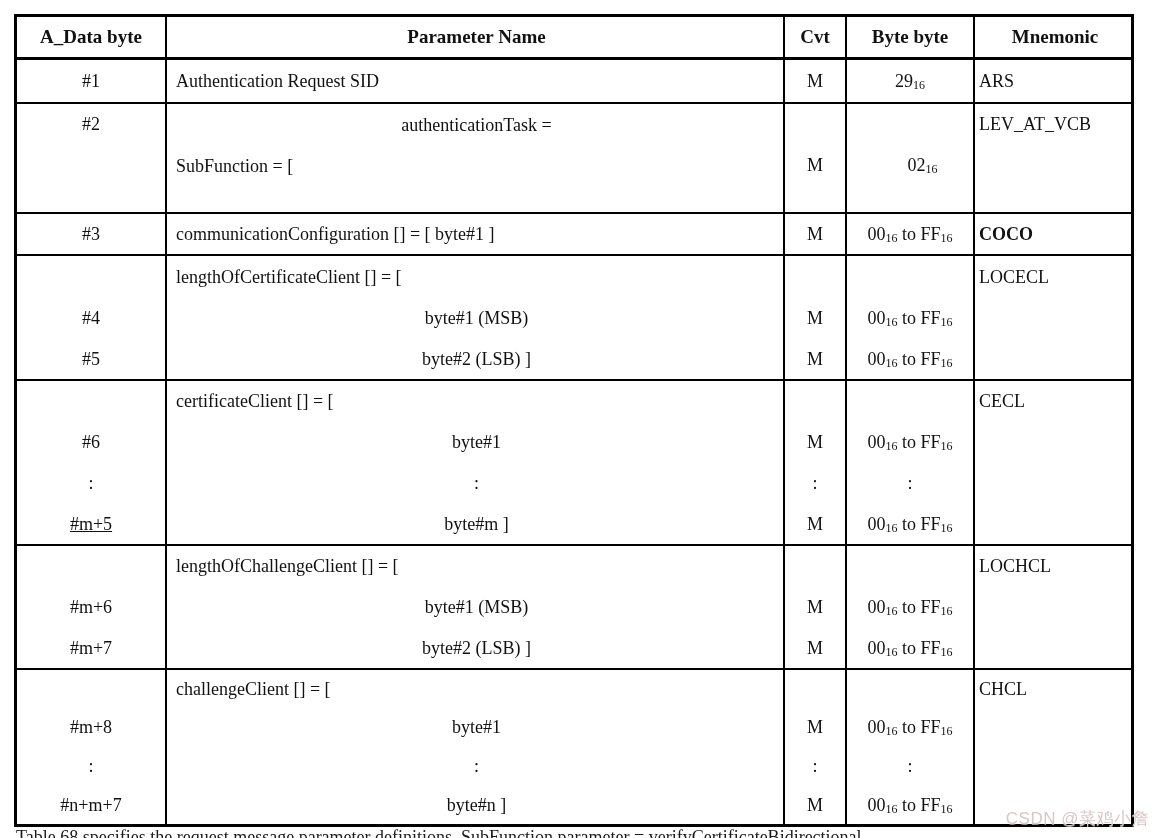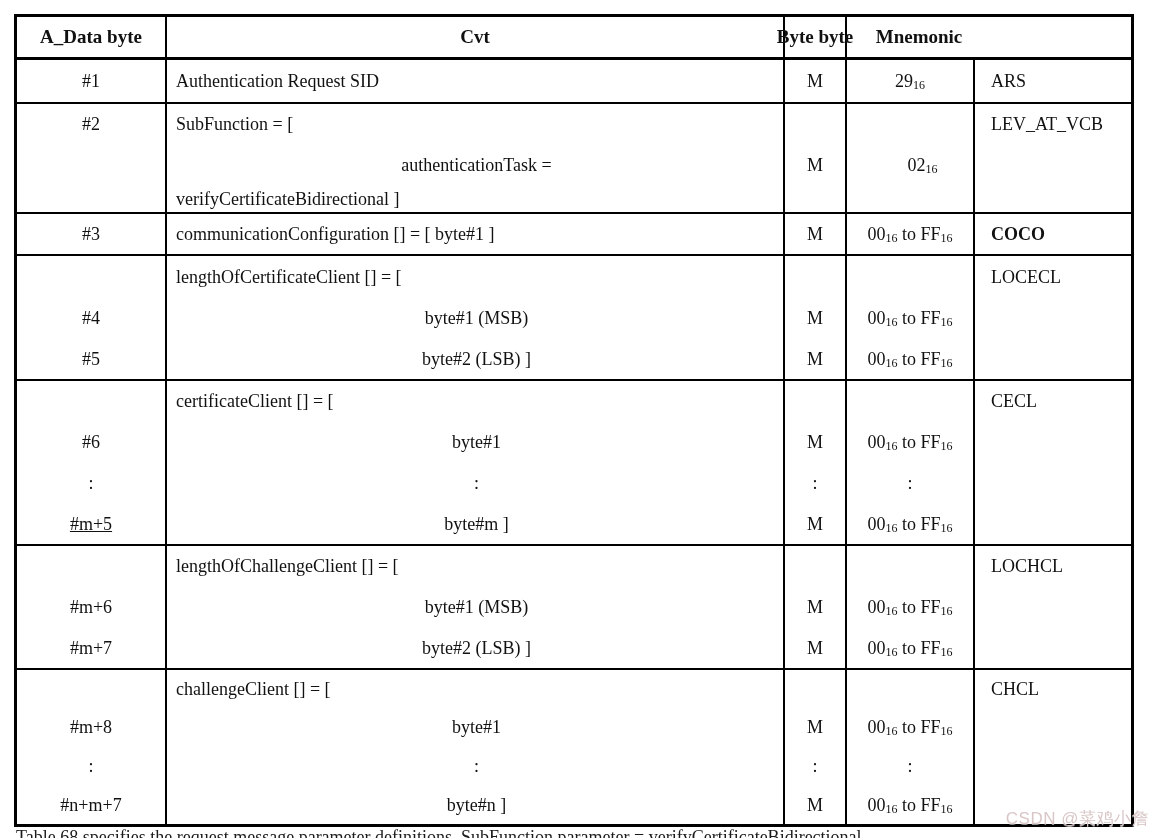--- a/index.html
+++ b/index.html
@@ -38,21 +38,21 @@
   .line {
     display: flex;
     align-items: center;
     white-space: pre;
     font-size: 18px;
   }
   .col-b .line, .col-c .line, .col-v .line { justify-content: center; }
   .col-p { padding-left: 9px; padding-right: 6px; }
   .col-p .line.left { justify-content: flex-start; }
   .col-p .line.center { justify-content: center; }
-  .col-m { padding-left: 16px; }
+  .col-m { padding-left: 4px; }
   .col-m .line { justify-content: flex-start; }
   .subscript {
     font-size: 12px;
     position: relative;
     top: 4px;
   }
   .caption {
     position: absolute;
     left: 16px;
     top: 827px;
@@ -72,20 +72,21 @@
     z-index: 5;
     white-space: nowrap;
   }
 </style>
 </head>
 <body>
 
 <div class="table-wrap">
     <div class="trow header-row">
       <div class="cell header-cell col-b">A_Data byte</div>
+      <div class="cell header-cell col-p">Parameter Name</div>
       <div class="cell header-cell col-c">Cvt</div>
       <div class="cell header-cell col-v">Byte byte</div>
       <div class="cell header-cell col-m">Mnemonic</div>
     </div>
     <div class="trow body-row">
       <div class="cell col-b">
         <div class="line" style="height: 42px;">#1</div>
       </div>
       <div class="cell col-p">
         <div class="line left" style="height: 42px;">Authentication Request SID</div>
@@ -100,23 +101,22 @@
         <div class="line" style="height: 42px;">ARS</div>
       </div>
     </div>
     <div class="trow body-row">
       <div class="cell col-b">
         <div class="line" style="height: 40px;">#2</div>
         <div class="line" style="height: 42px;"></div>
         <div class="line" style="height: 26px;"></div>
       </div>
       <div class="cell col-p">
+        <div class="line center" style="height: 42px;">authenticationTask =</div>
         <div class="line left" style="height: 40px;">SubFunction = [</div>
-        <div class="line center" style="height: 42px;">authenticationTask =</div>
-        <div class="line left" style="height: 26px;">verifyCertificateBidirectional ]</div>
       </div>
       <div class="cell col-c">
         <div class="line" style="height: 40px;"></div>
         <div class="line" style="height: 42px;">M</div>
         <div class="line" style="height: 26px;"></div>
       </div>
       <div class="cell col-v">
         <div class="line" style="height: 40px;"></div>
         <div class="line" style="height: 42px; padding-left: 25px;"><span>02</span><span class="subscript">16</span></div>
         <div class="line" style="height: 26px;"></div>

